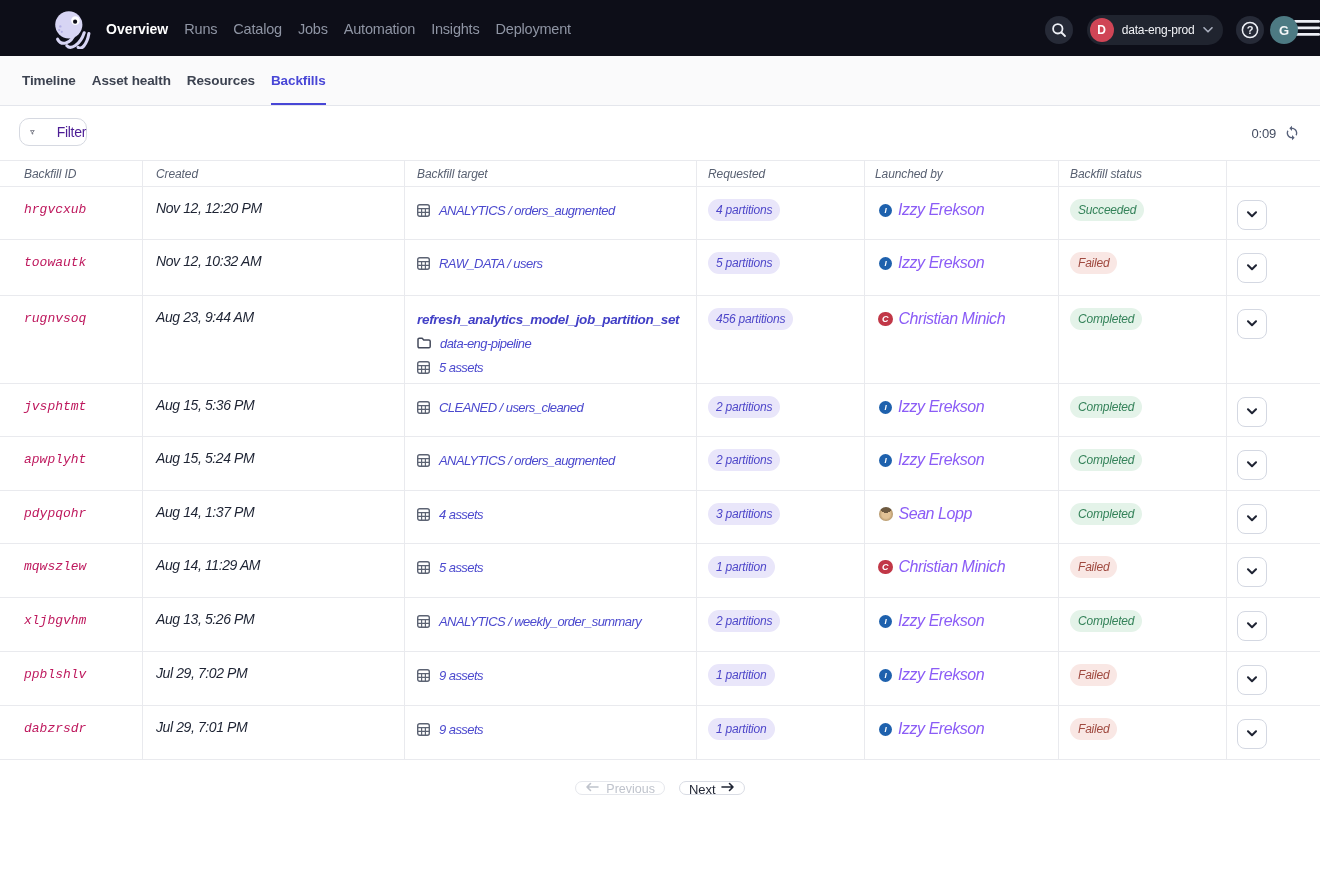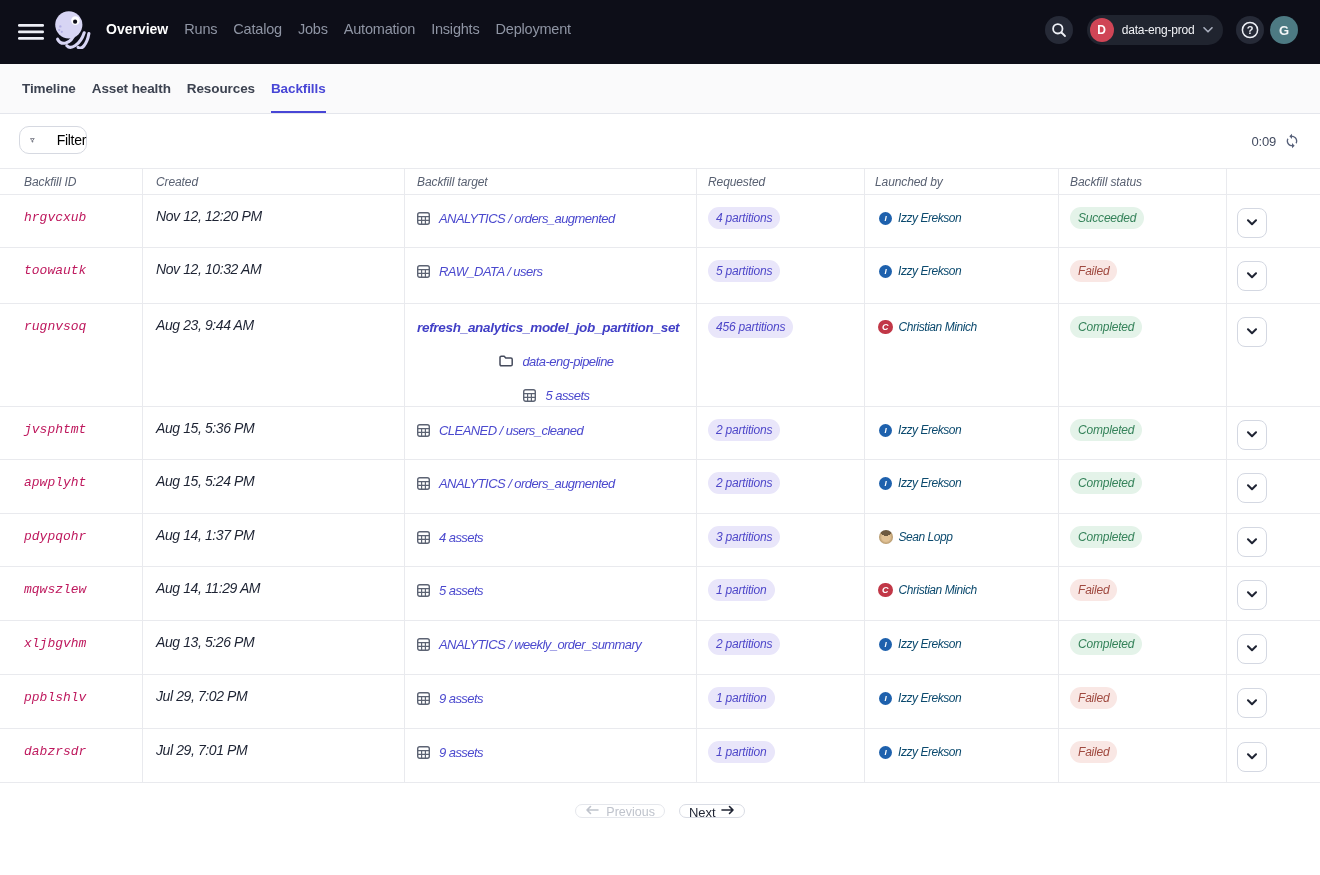--- a/index.html
+++ b/index.html
@@ -1,39 +1,39 @@
 <!DOCTYPE html>
 <html><head><meta charset="utf-8"><title>Backfills</title>
 <style>
 * { margin:0; padding:0; box-sizing:border-box; }
 html,body { width:1320px; height:875px; background:#fff; font-family:"Liberation Sans",sans-serif; overflow:hidden; -webkit-font-smoothing:antialiased; }
 
 
-.topbar { position:relative; height:64px; background:#0d0e18; display:flex; align-items:center; }
+.topbar { position:relative; height:56px; background:#0d0e18; display:flex; align-items:center;justify-content:flex-end; }
 .burger { margin-left:18px; flex:0 0 auto; }
 .logo { position:absolute; left:48px; top:1px; }
 .nav { display:flex; align-items:center; position:absolute; left:106px; top:0; height:58px; }
 .nav a { font-size:14.5px; color:#8f95a4; margin-right:16px; text-decoration:none; letter-spacing:-0.2px; }
 .nav a.on { color:#ffffff; font-weight:700; font-size:14px; letter-spacing:0; }
 .tright { position:absolute; right:22px; top:15px; height:30px; display:flex; align-items:center; }
 .circ { width:28px; height:28px; border-radius:50%; background:#262a37; display:flex; align-items:center; justify-content:center; }
 .dep { height:30px; margin-left:14px; margin-right:13px; border-radius:15px; background:#20242f; display:flex; align-items:center; padding:0 10px 0 3px; }
 .davatar { width:24px; height:24px; border-radius:50%; background:#d04556; color:#fff; font-size:12px; font-weight:700; display:flex; align-items:center; justify-content:center; }
 .dep .dn { color:#f2f3f7; font-size:12px; margin:0 8px 0 8px; letter-spacing:-0.2px; }
 .gav { width:28px; height:28px; margin-left:6.5px; border-radius:50%; background:#4d7a83; color:#f4f6f8; font-size:13px; font-weight:700; display:flex; align-items:center; justify-content:center; }
 
 
 .tabs { height:50px; background:#fafafb; border-bottom:1px solid #e4e6ec; display:flex; padding-left:22px; }
 .tab { height:100%; display:flex; align-items:center; margin-right:16px; font-size:13.5px; font-weight:700; color:#3c4250; letter-spacing:-0.1px; border-bottom:2px solid transparent; padding-top:2px; }
 .tab.on { color:#4846d6; border-bottom-color:#4846d6; }
 
 
 .toolbar { position:relative; height:54px; background:#fff; }
 .fbtn { position:absolute; left:19px; top:12px; width:68px; height:28px; border:1px solid #d6d9e1; border-radius:10px; background:#fff; display:flex; align-items:center; padding-left:10px; }
-.fbtn span { font-size:14px; color:#000000; margin-left:22px; letter-spacing:-0.3px; }
+.fbtn span { font-size:14px; color:#4c1d95; margin-left:22px; letter-spacing:-0.3px; }
 .timer { position:absolute; right:20px; top:0; height:54px; display:flex; align-items:center; }
 .timer .t { font-size:13px; color:#434c61; margin-right:8px; letter-spacing:-0.2px; }
 
 
 table { width:1320px; border-collapse:separate; border-spacing:0; table-layout:fixed;font-style:italic; }
 th, td { vertical-align:top; border-bottom:1px solid #e9eaee; }
 th { height:27px; border-top:1px solid #e9eaee; font-weight:400; font-size:12px; color:#59617233; color:#596172; text-align:left; vertical-align:middle; letter-spacing:-0.1px; }
 td { height:53px; padding-top:12px; }
 .c2,.c3,.c4,.c5,.c6,.c7 { border-left:1px solid #e9eaee; }
 .c1 { padding-left:24px; }
@@ -43,31 +43,31 @@
 .c5 { padding-left:10px; }
 .c6 { padding-left:11px; }
 th.c1 { padding-left:24px; }
 .bid { font-family:"Liberation Mono",monospace; font-size:13px; color:#be185d; }
 .dt { font-size:14px; color:#1d2333; letter-spacing:-0.4px; }
 .tl { display:flex; align-items:center; height:22px; }
 .tl .gic { flex:0 0 auto; }
 .lk { font-size:13px; color:#4b49ce; letter-spacing:-0.55px; margin-left:9px; text-decoration:none; }
 .jt { height:22px; line-height:22px; }
 .jlk { font-size:13.5px; font-weight:700; color:#413fc6; letter-spacing:-0.3px; text-decoration:none; }
-.sub { margin-top:12px;justify-content:center; }
+.sub { margin-top:2px; }
 .pill { display:inline-flex; align-items:center; height:22px; padding:0 8px; border-radius:11px; font-size:12px; letter-spacing:-0.2px; }
 .req { background:#e9e6fa; color:#4d46c9; }
 .ok { background:#e4f3e9; color:#35835a; }
 .bad { background:#f9e7e4; color:#a04a40; }
 .who { display:flex; align-items:center; height:22px; }
 .av { border-radius:50%; color:#fff; font-weight:700; display:flex; align-items:center; justify-content:center; flex:0 0 auto; }
 .avI { width:13px; height:13px; background:#1e61ad; font-size:8px; margin-left:4px; }
 .avC { width:14.5px; height:14.5px; background:#c13747; font-size:9px; margin-left:3px; }
 .avS { width:14px; height:14px; margin-left:3.5px; background:radial-gradient(ellipse 70% 45% at 50% 14%, #6e5a40 0 60%, rgba(0,0,0,0) 61%), radial-gradient(circle at 50% 52%, #e2c295 0 40%, #a98c60 75%, #6f5b40 100%); }
-.nm { font-size:12px; color:#0c4a6e; margin-left:6px; letter-spacing:-0.45px;text-align:center; }
+.nm { font-size:16px; color:#8b5cf6; margin-left:6px; letter-spacing:-0.45px;text-align:center; }
 .act { width:30px; height:30px; margin-left:10px; margin-top:0.5px; border:1px solid #d4d8e2; border-radius:8px; background:#fff; display:flex; align-items:center; justify-content:center; }
 
 
 .pager { margin-top:21px; display:flex; justify-content:center; }
 .pbtn { height:14px; border-radius:8px; display:flex; align-items:flex-start; font-size:13px; background:#fff; }
 .prev { border:1px solid #e5e7ec; color:#bfc3cc; padding:0 9px; margin-right:14px; font-size:12.5px; }
 .prev svg { margin-right:7px; }
 .next { border:1px solid #d9dce4; color:#1f2433; padding:0 9px; }
 .next svg { margin-left:5px; }
 </style></head>

